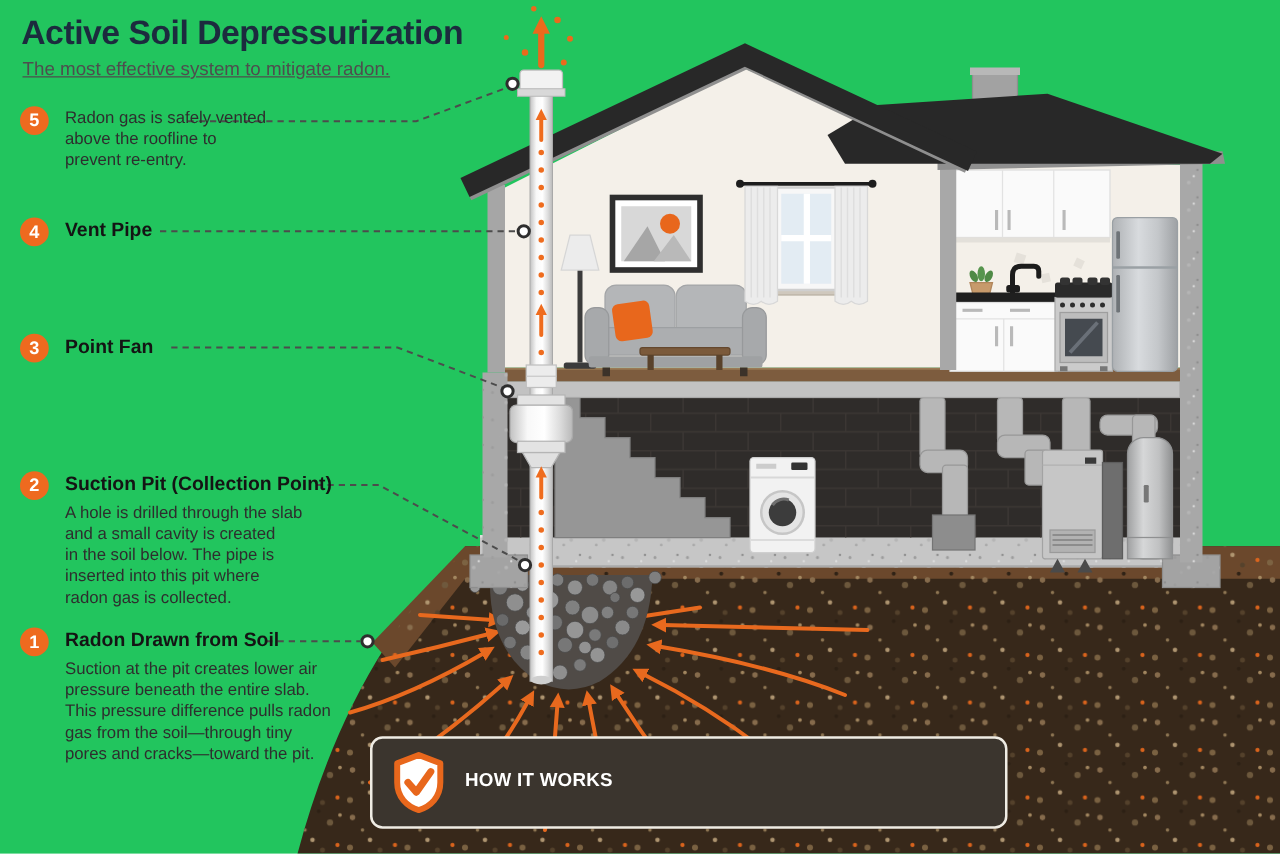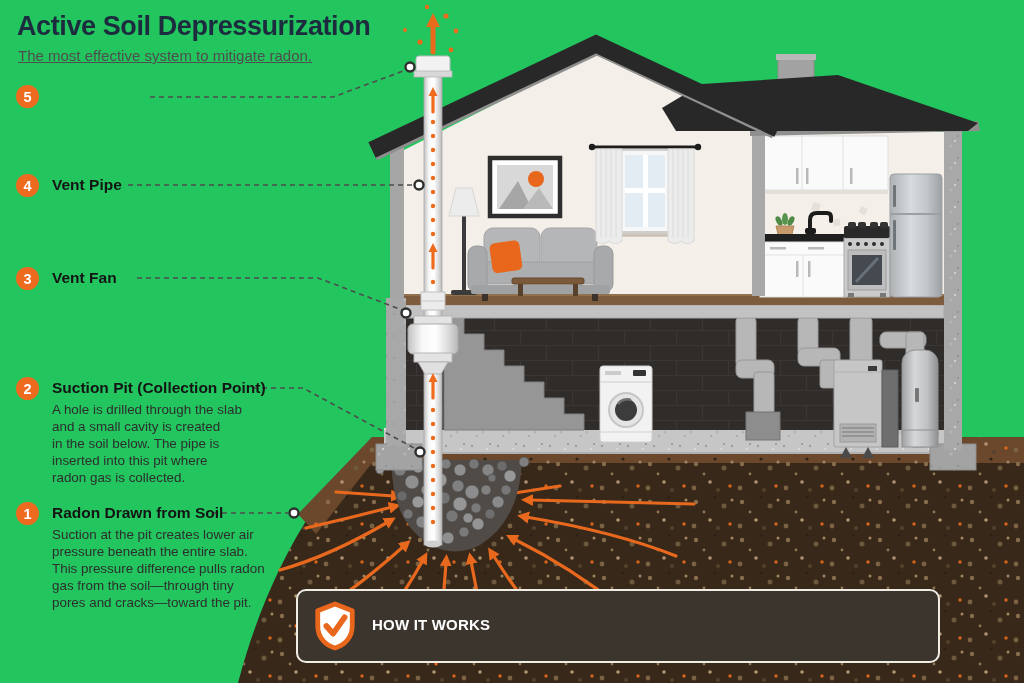--- a/index.html
+++ b/index.html
@@ -7,21 +7,21 @@
          font-family:"Liberation Sans","DejaVu Sans",sans-serif;}
   .art{position:absolute;left:0;top:0;width:1024px;height:683px;}
   .title{position:absolute;left:17px;top:11px;margin:0;font-size:27px;font-weight:bold;
          color:#1C2B3E;letter-spacing:-0.4px;}
   .subtitle{position:absolute;left:18px;top:47px;margin:0;font-size:15px;color:#4e4e4e;text-decoration:underline;}
   .step{position:absolute;left:16px;display:flex;gap:13px;width:260px;}
   .badge{flex:0 0 auto;width:23px;height:23px;border-radius:50%;background:#EE6A1F;color:#fff;
          font-size:14.5px;font-weight:bold;display:flex;align-items:center;justify-content:center;}
   .step h2{margin:2px 0 4px 0;font-size:15.5px;font-weight:bold;color:#141414;}
   .step p{margin:0;font-size:13.4px;line-height:17px;color:#2e2e2e;white-space:pre-line;}
-  .hiw{position:absolute;left:296px;top:589px;width:644px;height:74px;box-sizing:border-box;
+  .hiw{position:absolute;left:296px;top:589px;width:510px;height:74px;box-sizing:border-box;
        background:#3B352E;border:2px solid #EFECE4;border-radius:10px;display:flex;
        align-items:center;gap:14px;padding:6px 14px;}
   .hiw .shield{flex:0 0 auto;}
   .hiw h3{margin:0 0 3px 0;font-size:15px;font-weight:bold;color:#ffffff;letter-spacing:0.2px;}
   .hiw p{margin:0;font-size:13.2px;line-height:16.5px;color:#F2F0EC;white-space:pre-line;}
 </style>
 </head>
 <body>
 
 <div class="stage">
@@ -413,34 +413,37 @@
     <circle cx="294" cy="513" r="4.5"></circle>
   </g>
 </svg>
 
 <h1 class="title">Active Soil Depressurization</h1>
 <p class="subtitle">The most effective system to mitigate radon.</p>
 
 <div class="step" style="top:85px">
   <span class="badge">5</span>
   <div>
+    <p>Radon gas is safely vented
+above the roofline to
+prevent re-entry.</p>
   </div>
 </div>
 
 <div class="step" style="top:174px">
   <span class="badge">4</span>
   <div>
     <h2>Vent Pipe</h2>
   </div>
 </div>
 
 <div class="step" style="top:267px">
   <span class="badge">3</span>
   <div>
-    <h2>Vent Fan</h2>
+    <h2>Point Fan</h2>
   </div>
 </div>
 
 <div class="step" style="top:377px">
   <span class="badge">2</span>
   <div>
     <h2>Suction Pit (Collection Point)</h2>
     <p>A hole is drilled through the slab
 and a small cavity is created
 in the soil below. The pipe is

